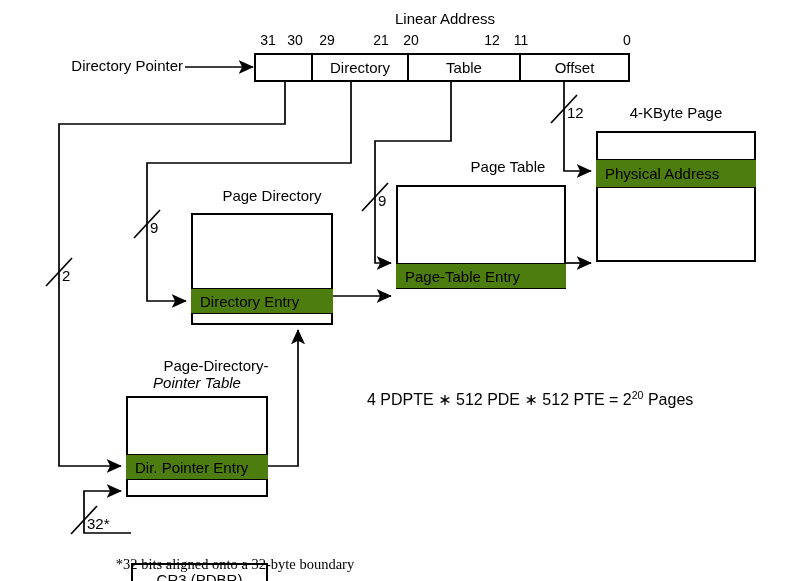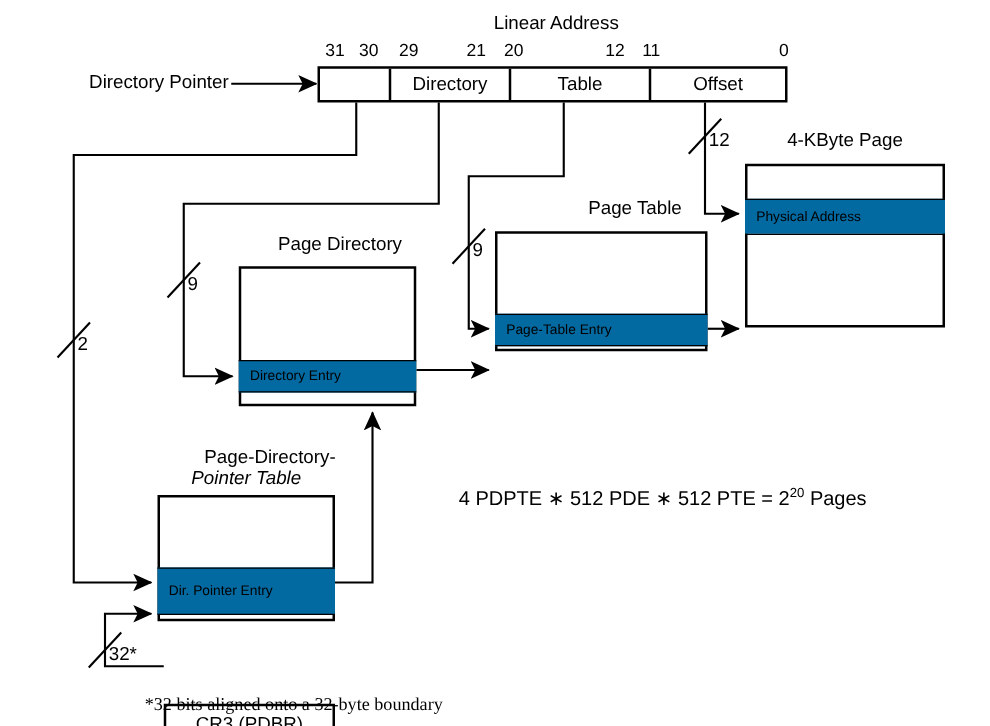--- a/index.html
+++ b/index.html
@@ -58,24 +58,24 @@
   }
   .boxframe {
     position: absolute;
     box-sizing: border-box;
     border: 2.4px solid #000;
     background: #fff;
   }
   .cellrow {
     position: absolute;
     box-sizing: border-box;
-    background: #0369a1;
+    background: #4d7c0f;
     border-top: 1.4px solid #000;
     border-bottom: 1.4px solid #000;
-    font-size: 11px;
+    font-size: 15px;
     display: flex;
     align-items: center;
     padding-left: 9px;
   }
   .la-seg {
     position: absolute;
     box-sizing: border-box;
     display: flex;
     align-items: center;
     justify-content: center;
@@ -157,32 +157,32 @@
   <div class="lbl lbl-width" style="left:87px;  top:516px;">32*</div>
 
   <div class="lbl lbl-title center" style="left:676px; top:105px;">4-KByte Page</div>
   <div class="boxframe" style="left:596px; top:131px; width:160px; height:131px;">
     <div class="cellrow" style="left:-2px; top:26px; width:160px; height:28px; border-bottom:none;">Physical Address</div>
     <div class="cellrow" style="left:-2px; top:54px; width:160px; height:0px; border-bottom:none;"></div>
   </div>
 
   <div class="lbl lbl-title center" style="left:480px; top:159px;margin-left:28px;">Page Table</div>
   <div class="boxframe" style="left:396px; top:185px; width:170px; height:96px;">
-    <div class="cellrow" style="left:-2px; top:64px; width:170px; height:26px;">Page-Table Entry</div>
+    <div class="cellrow" style="left:-2px; top:76px; width:170px; height:26px;">Page-Table Entry</div>
   </div>
 
   <div class="lbl lbl-title center" style="left:262px; top:188px;margin-left:10px;">Page Directory</div>
   <div class="boxframe" style="left:191px; top:213px; width:142px; height:112px;">
     <div class="cellrow" style="left:-2px; top:73px; width:142px; height:26px;">Directory Entry</div>
   </div>
 
   <div class="lbl lbl-title center" style="left:197px; top:358px;margin-left:19px;">Page-Directory-</div>
   <div class="lbl lbl-title center" style="left:197px; top:375px;font-style:italic;">Pointer Table</div>
   <div class="boxframe" style="left:126px; top:396px; width:142px; height:101px;">
-    <div class="cellrow" style="left:-2px; top:56px; width:142px; height:38px;">Dir. Pointer Entry</div>
+    <div class="cellrow" style="left:-2px; top:56px; width:142px; height:26px;">Dir. Pointer Entry</div>
   </div>
 
   <div class="boxframe" style="left:131px; top:517px; width:137px; height:32px; display:flex; align-items:center; justify-content:center; font-size:15px;margin-top:46px;">CR3 (PDBR)</div>
 
   <div class="lbl lbl-formula" style="left:367px; top:392px;"><span>4 PDPTE </span><span>∗</span><span> 512 PDE </span><span>∗</span><span> 512 PTE = 2</span><sup class="exp">20</sup><span> Pages</span></div>
 
   <div class="lbl lbl-note center" style="left:235px; top:557px;font-family:Liberation Serif, serif;">*32 bits aligned onto a 32-byte boundary</div>
 
 </div>
 

